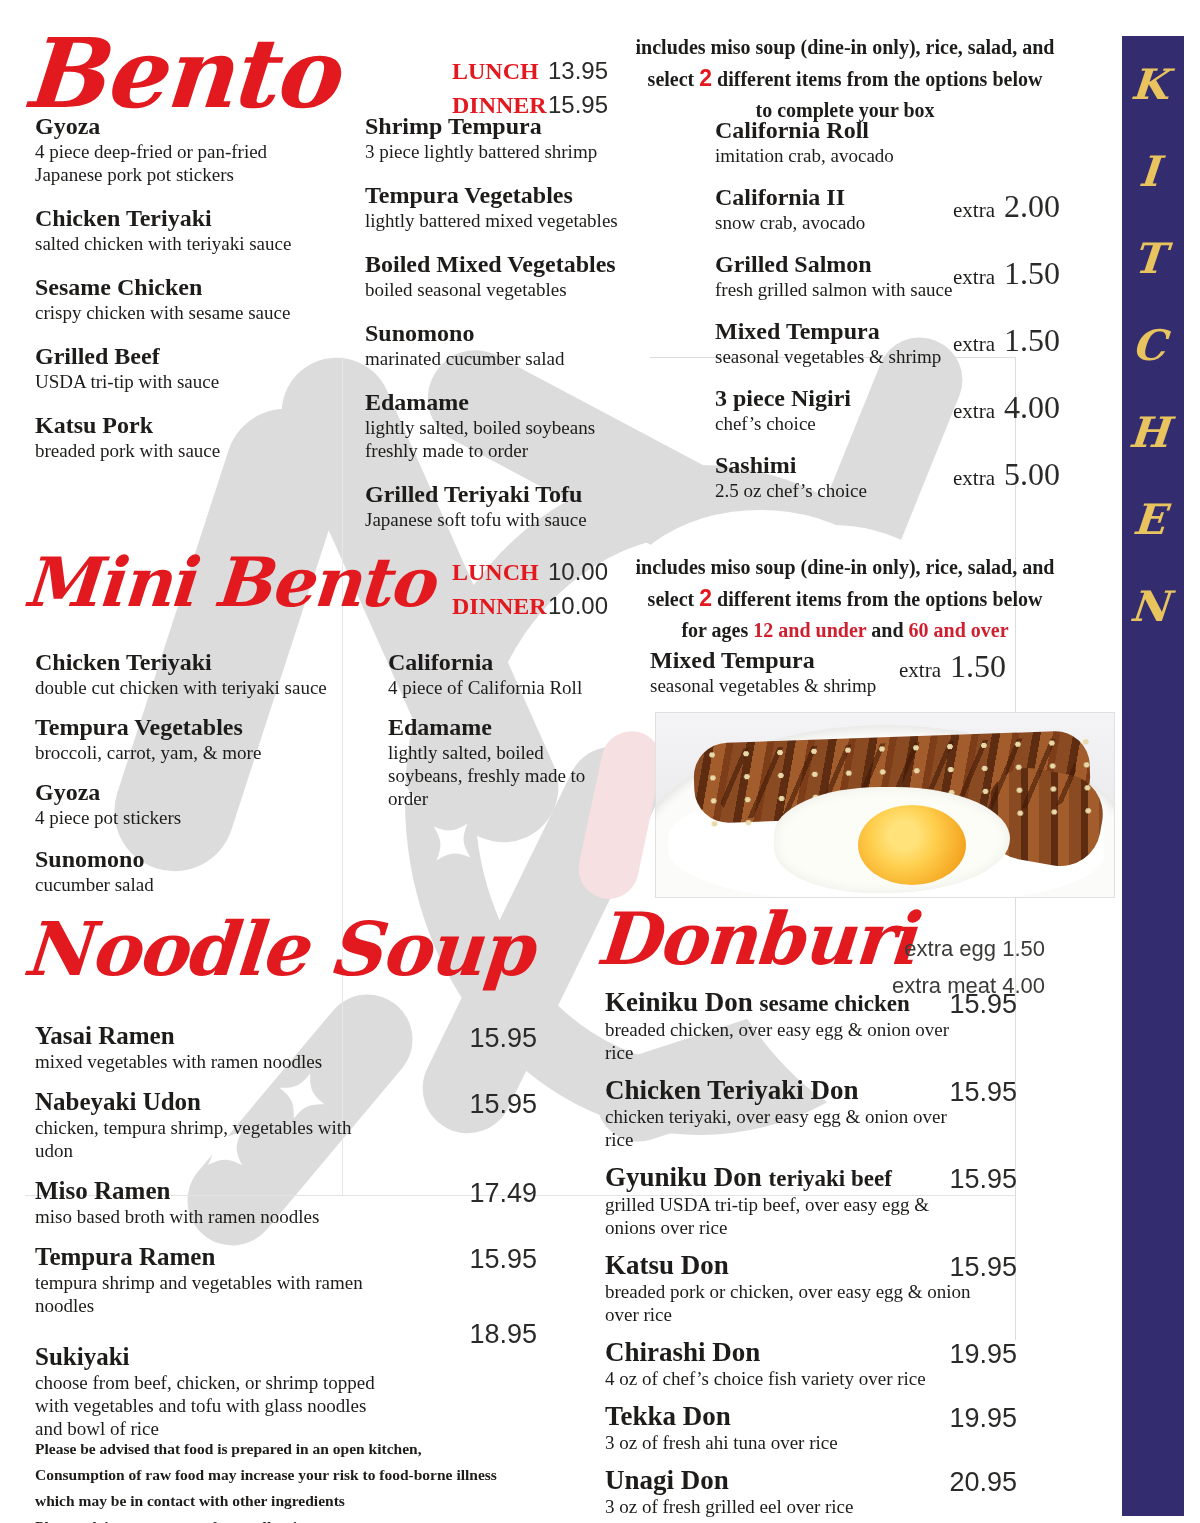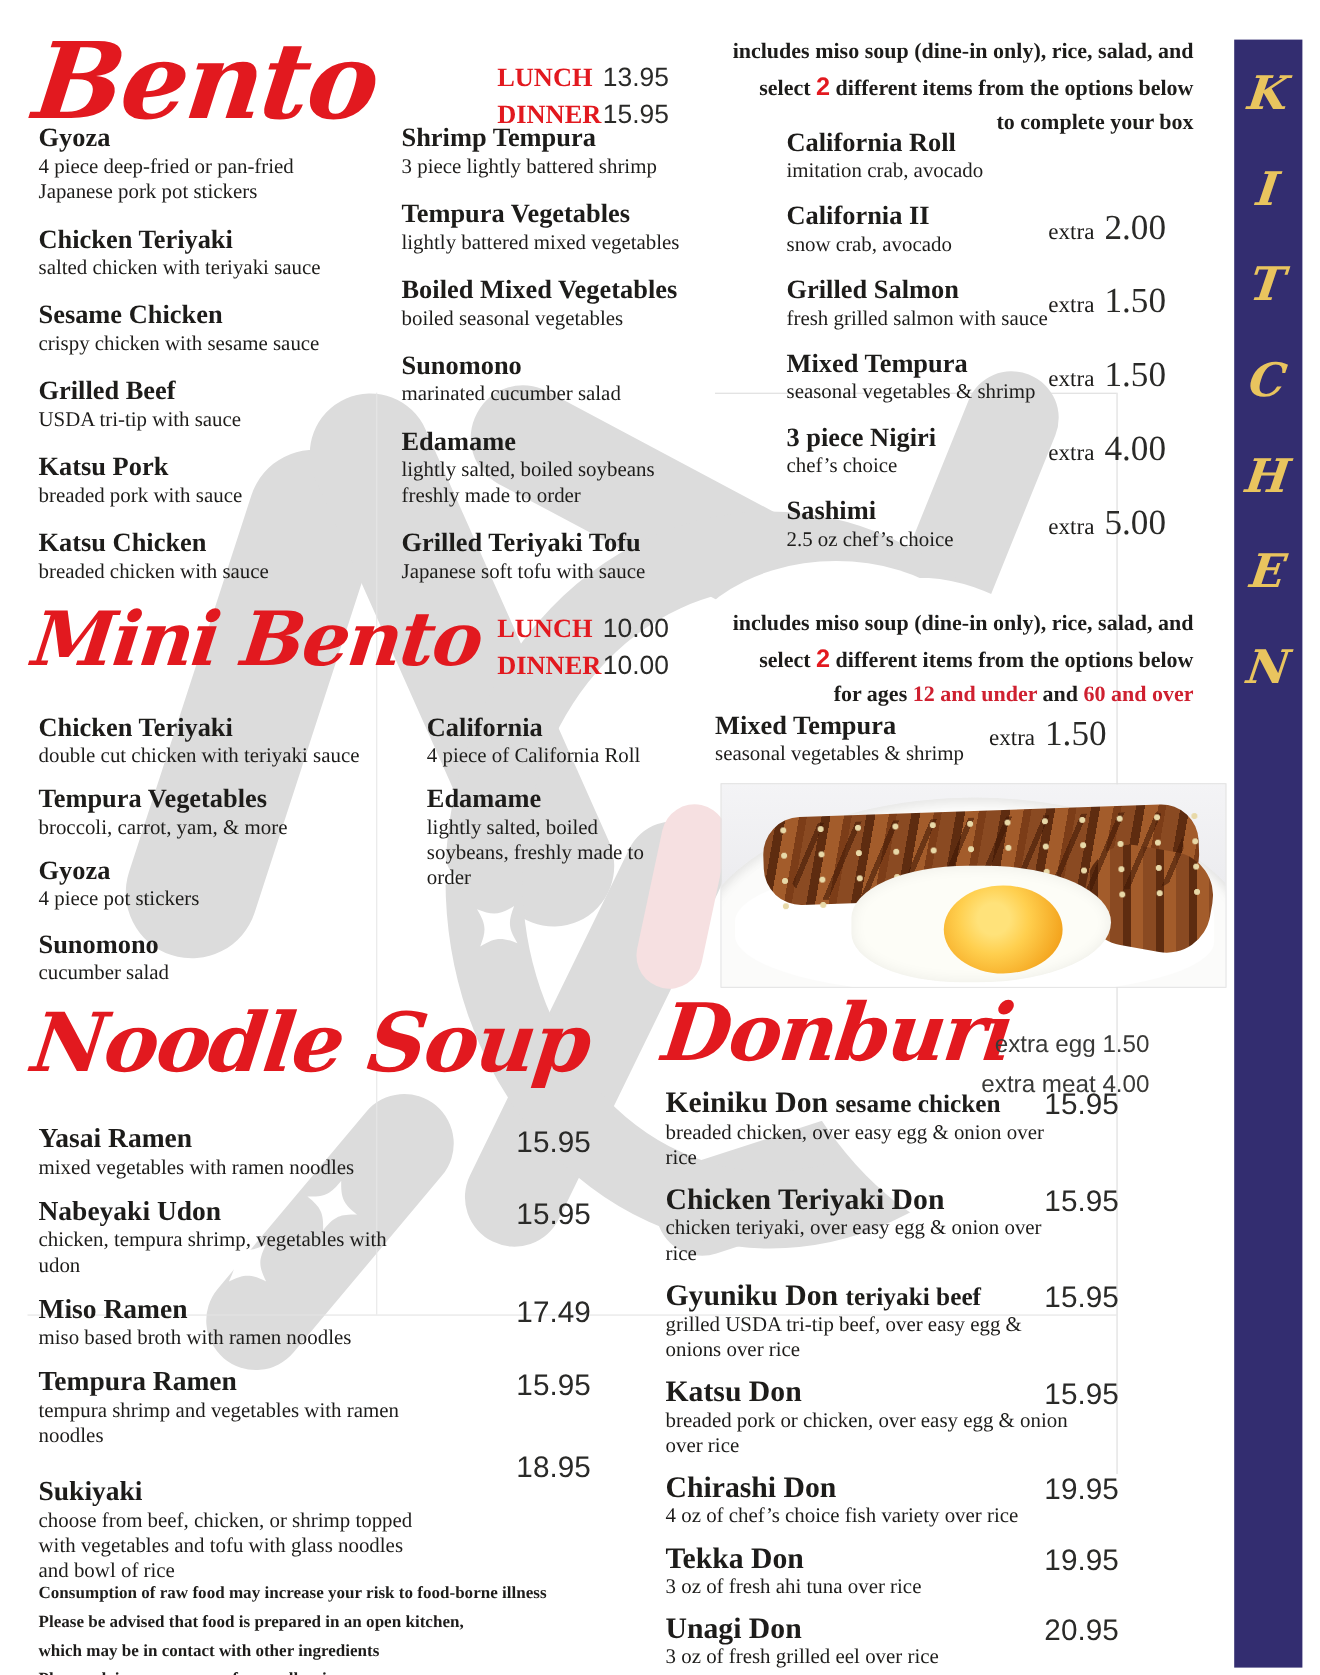--- a/index.html
+++ b/index.html
@@ -13,21 +13,21 @@
   .hline1{position:absolute;left:650px;top:357px;width:365px;height:1px;background:#dcdcdc;z-index:1;}
   .hline2{position:absolute;left:25px;top:1195px;width:990px;height:1px;background:#e3e3e3;z-index:1;}
   
   .content{position:absolute;inset:0;z-index:2;}
   .script{font-family:"DejaVu Serif",serif;font-style:italic;font-weight:700;color:#e2191f;
           transform:skewX(-7deg);letter-spacing:-2px;white-space:nowrap;line-height:1;}
   .abs{position:absolute;}
   .pricing{position:absolute;line-height:31px;white-space:nowrap;}
   .meal-label{color:#e2191f;font-weight:700;font-size:24px;display:inline-block;width:96px;}
   .meal-price{font-family:"Liberation Sans",sans-serif;font-size:24px;color:#2a2a28;}
-  .intro{position:absolute;text-align:right;font-size:20px;font-weight:700;line-height:31px;width:480px;}
+  .intro{position:absolute;text-align:center;font-size:20px;font-weight:700;line-height:31px;width:480px;}
   .red-num{color:#e2191f;font-family:"Liberation Sans",sans-serif;font-weight:700;font-size:23px;}
   .red-txt{color:#cf2030;}
   .col{position:absolute;}
   .item{margin-bottom:18px;position:relative;}
   .item .name{font-size:24px;font-weight:700;line-height:28px;}
   .item .desc{font-size:19px;line-height:23px;}
   .c3 .item{margin-bottom:16px;}
   .extra{position:absolute;right:0;top:5px;white-space:nowrap;}
   .extra .xl{font-size:21px;font-weight:400;}
   .extra .xp{font-family:Liberation Serif, serif;font-size:32px;margin-left:9px;color:#2a2a28;}
@@ -139,24 +139,20 @@
           <div class="desc">crispy chicken with sesame sauce</div>
         </div>
       <div class="item">
           <div class="name">Grilled Beef</div>
           <div class="desc">USDA tri-tip with sauce</div>
         </div>
       <div class="item">
           <div class="name">Katsu Pork</div>
           <div class="desc">breaded pork with sauce</div>
         </div>
-      <div class="item">
-          <div class="name">Katsu Chicken</div>
-          <div class="desc">breaded chicken with sauce</div>
-        </div>
     </div>
 
     <div class="col" style="left:365px;top:112px;width:272px;">
       <div class="item">
           <div class="name">Shrimp Tempura</div>
           <div class="desc">3 piece lightly battered shrimp</div>
         </div>
       <div class="item">
           <div class="name">Tempura Vegetables</div>
           <div class="desc">lightly battered mixed vegetables</div>
@@ -297,22 +293,22 @@
           <div class="desc">tempura shrimp and vegetables with ramen noodles</div>
         </div>
       <div class="n-item raised" style="margin-top:26px;">
           <div class="price">18.95</div>
           <div class="name">Sukiyaki</div>
           <div class="desc">choose from beef, chicken, or shrimp topped with vegetables and tofu with glass noodles and bowl of rice</div>
         </div>
     </div>
 
     <div class="disclaimer">
+      <div>Please be advised that food is prepared in an open kitchen,</div>
       <div>Consumption of raw food may increase your risk to food-borne illness</div>
-      <div>Please be advised that food is prepared in an open kitchen,</div>
       <div>which may be in contact with other ingredients</div>
       <div>Please advise our servers of your allergies</div>
     </div>
 
     <div class="abs script" style="left:603px;top:903px;font-size:72px;">Donburi</div>
 
     <div class="d-extras">
       <div><span>extra egg</span> <span>1.50</span></div>
       <div><span>extra meat</span> <span>4.00</span></div>
     </div>

